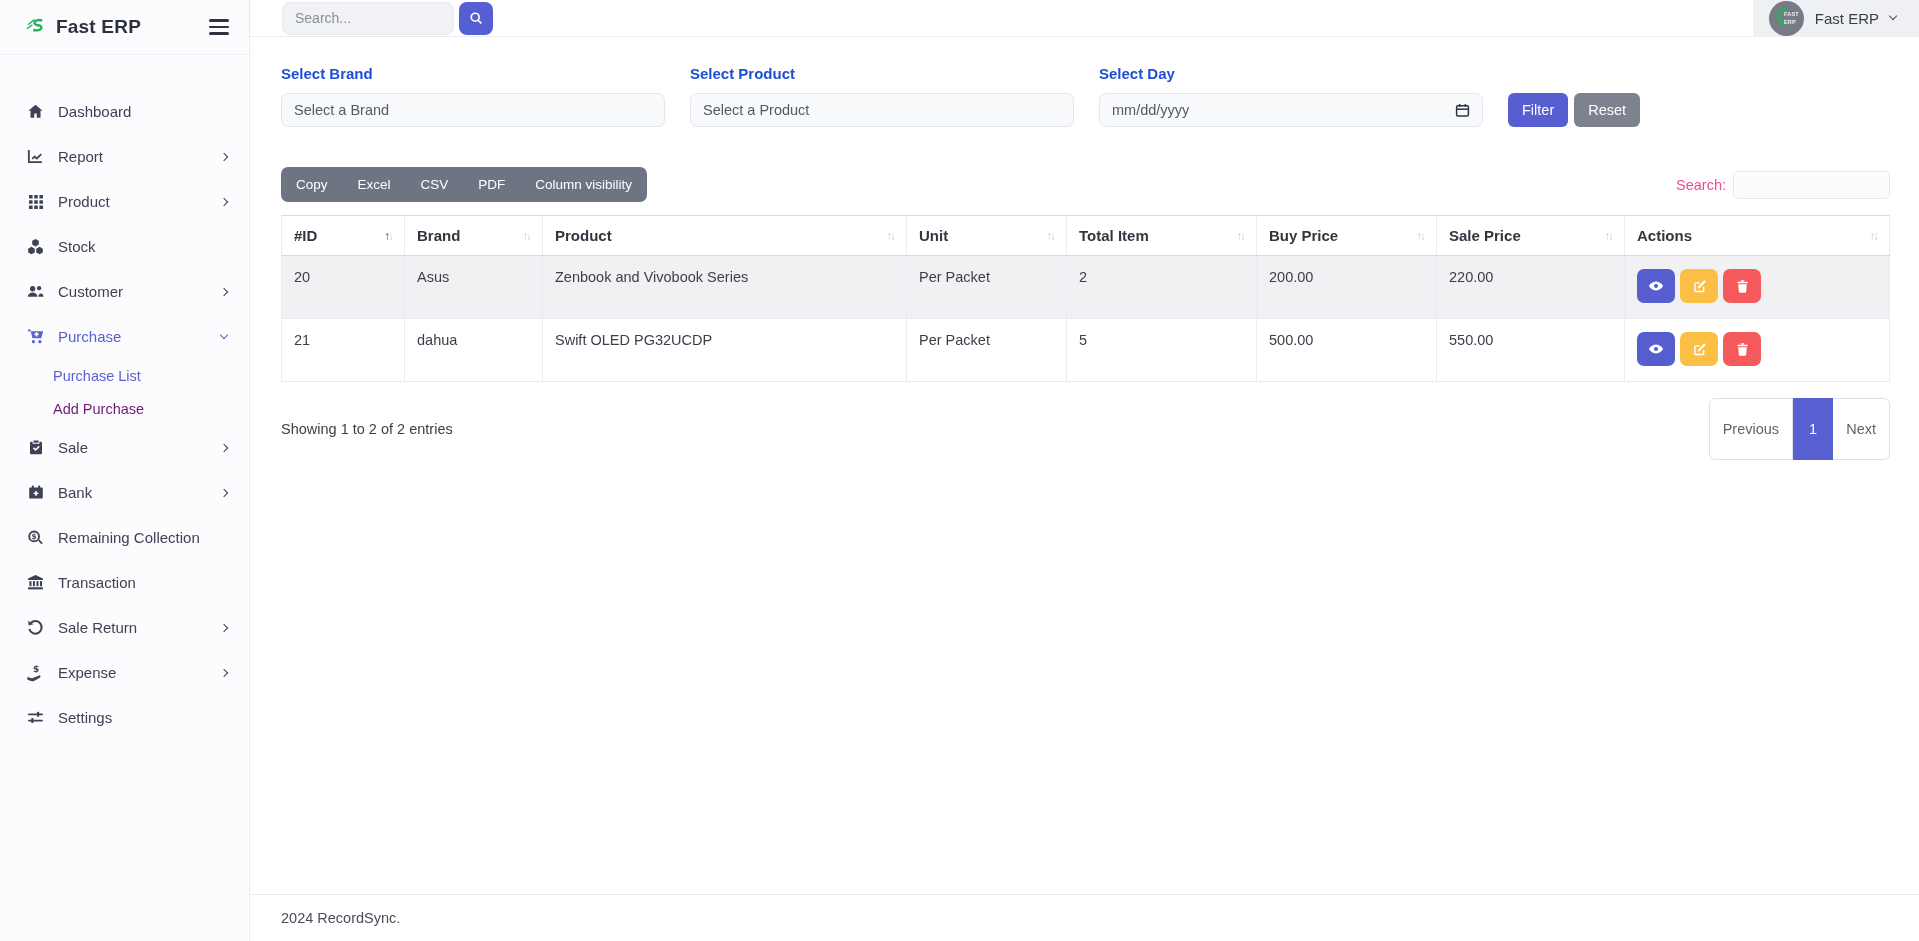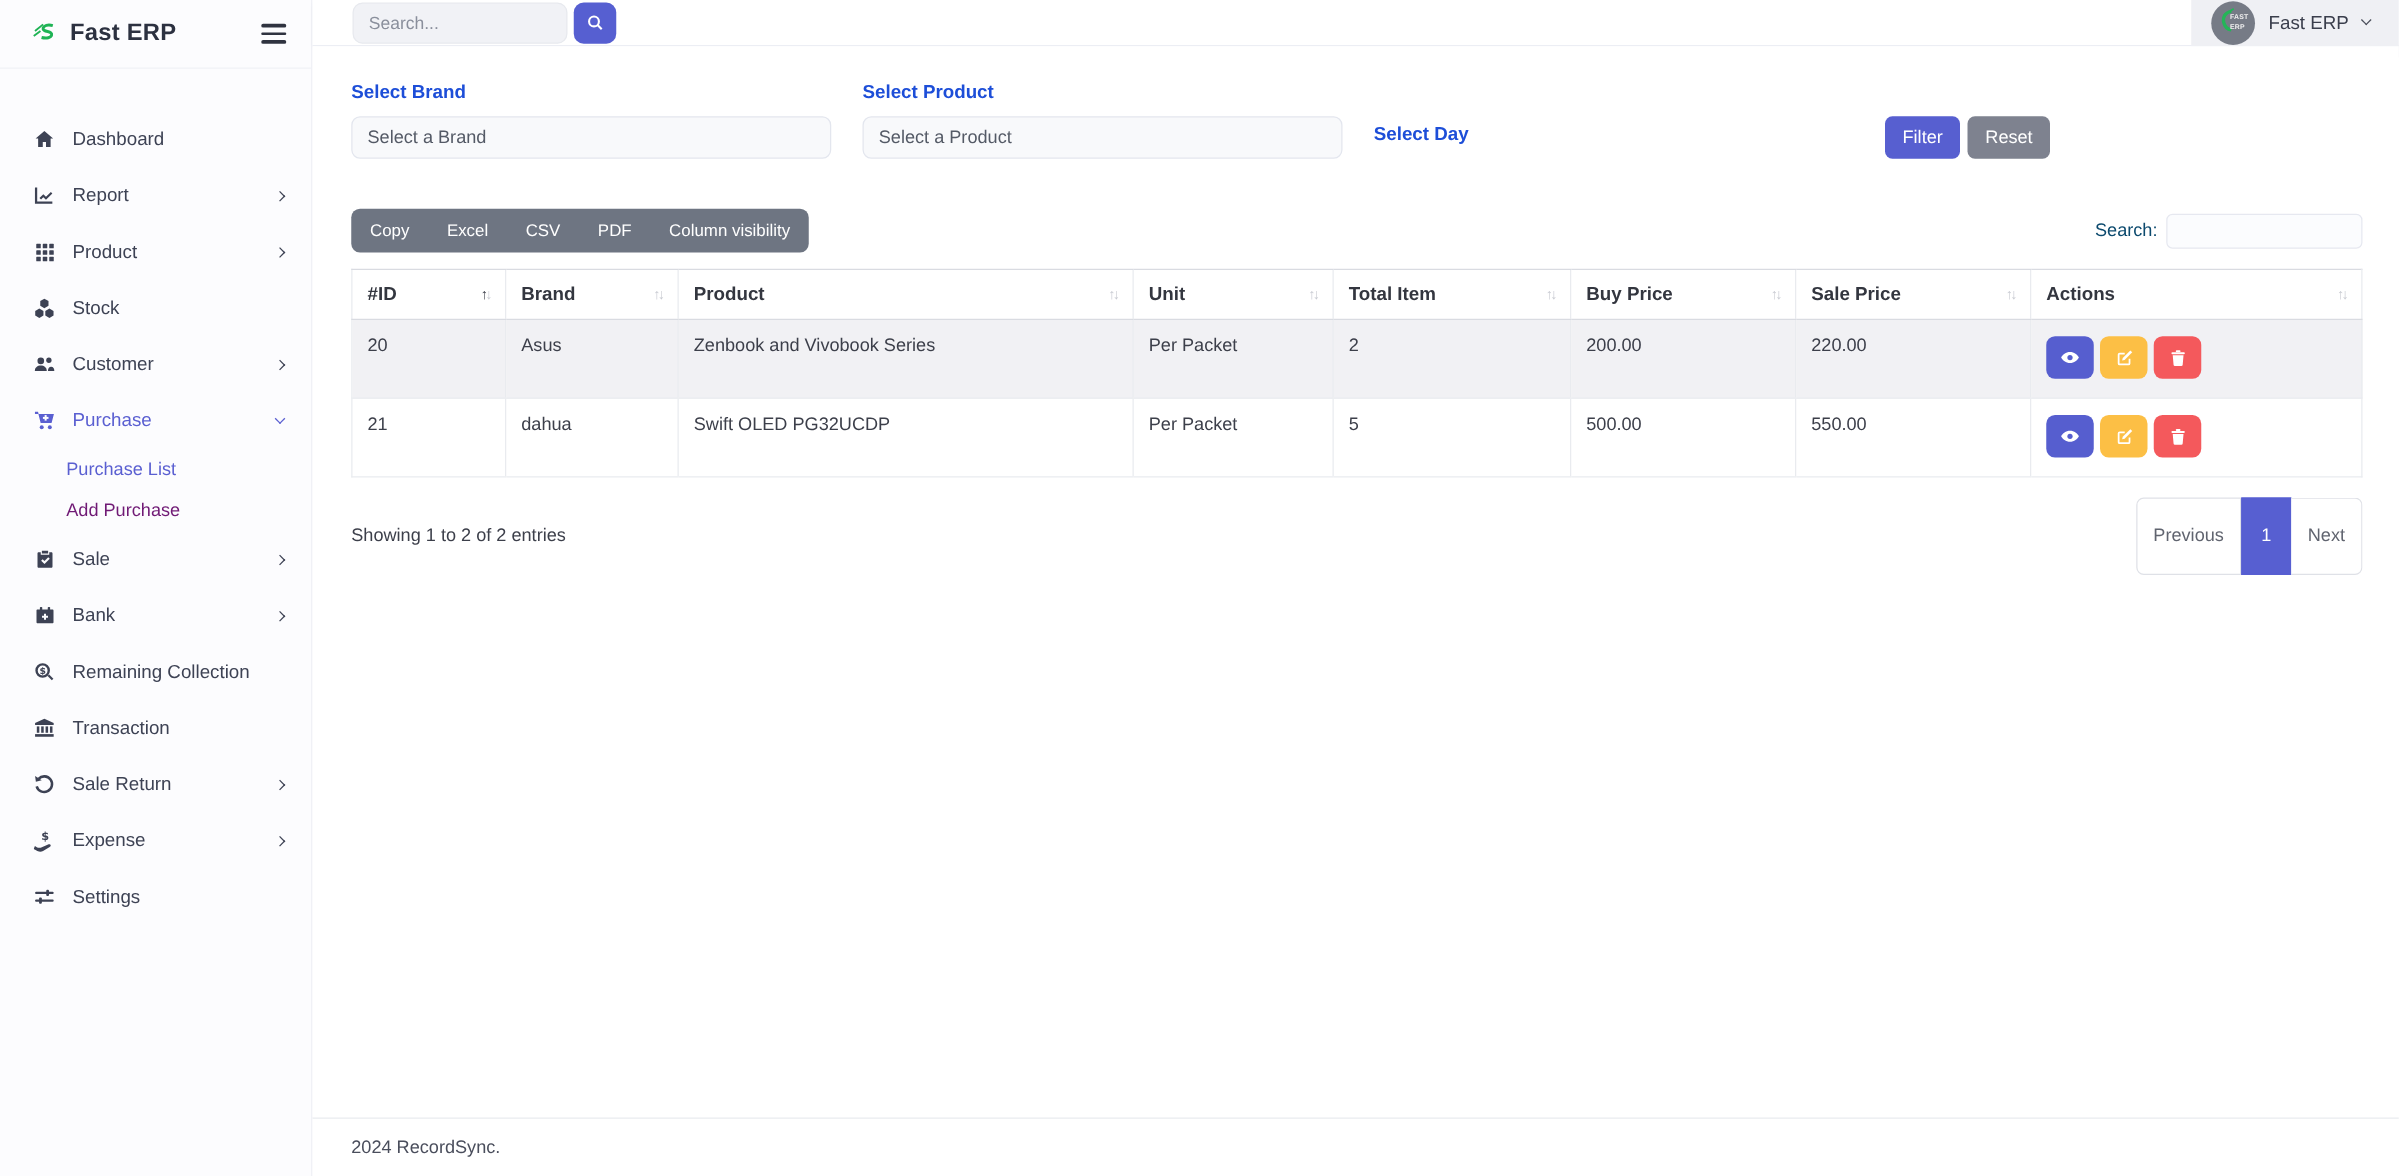--- a/index.html
+++ b/index.html
@@ -49,21 +49,21 @@
   .fcontrol .ph { flex:1; }
   .btn { height:34px; border:none; border-radius:6px; color:#ffffff; font-size:14.5px; font-family:inherit; cursor:pointer; padding:0 14px; }
   .btn-filter { background:#575fd0; margin-right:6px; }
   .btn-reset { background:#7e828f; }
 
   
   .tools-row { margin-top:40px; display:flex; align-items:center; justify-content:space-between; }
   .export-group { background:#6e7582; border-radius:7px; display:flex; overflow:hidden; }
   .export-group button { background:transparent; border:none; color:#fff; font-size:13.5px; font-family:inherit; padding:10px 15px; cursor:pointer; }
   .tbl-search { display:flex; align-items:center; gap:7px; }
-  .tbl-search label { font-size:14.5px; color:#0c4a6e; }
+  .tbl-search label { font-size:14.5px; color:#ec4899; }
   .tbl-search input { width:157px; height:28px; background:#fbfcfe; border:1px solid #e6e8f0; border-radius:5px; padding:0 8px; font-size:13.5px; outline:none; font-family:inherit; }
 
   
   table.data { width:100%; margin-top:13px; border-collapse:collapse; table-layout:fixed; }
   table.data th { border-top:1px solid #d9dbe1; border-bottom:1px solid #d9dbe1; padding:11px 12px; font-size:15px; font-weight:bold; color:#33363f; text-align:left; }
   table.data th .th-inner { display:flex; align-items:center; }
   table.data th .th-lbl { flex:1; }
   .sort { font-size:11.5px; letter-spacing:-2px; white-space:nowrap; font-weight:normal; }
   .sort .up, .sort .dn { color:#c9cbd2; }
   .sort.asc .up { color:#3a3d47; }
@@ -320,20 +320,30 @@
         </div>
       </div>
       <div class="fgroup">
         <div class="flabel">Select Product</div>
         <div class="fcontrol">
           <span class="ph">Select a Product</span>
         </div>
       </div>
       <div class="fgroup">
         <div class="flabel">Select Day</div>
+        <div class="fcontrol">
+          <span class="ph">mm/dd/yyyy</span>
+          <span>
+              <svg width="15" height="15" viewBox="0 0 16 16">
+                <rect x="1.7" y="2.9" width="12.6" height="11" rx="1.3" fill="none" stroke="#2f3340" stroke-width="1.6"></rect>
+                <path d="M1.7 6.6h12.6" stroke="#2f3340" stroke-width="1.6"></path>
+                <path d="M4.9 1.1v3M11.1 1.1v3" stroke="#2f3340" stroke-width="1.6"></path>
+              </svg>
+            </span>
+        </div>
       </div>
       <button class="btn btn-filter">Filter</button>
       <button class="btn btn-reset">Reset</button>
     </div>
 
     <div class="tools-row">
       <div class="export-group">
         <button>Copy</button>
         <button>Excel</button>
         <button>CSV</button>

